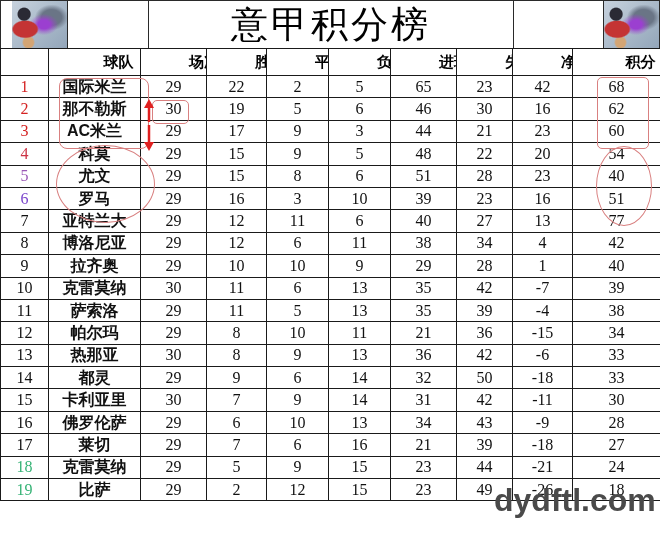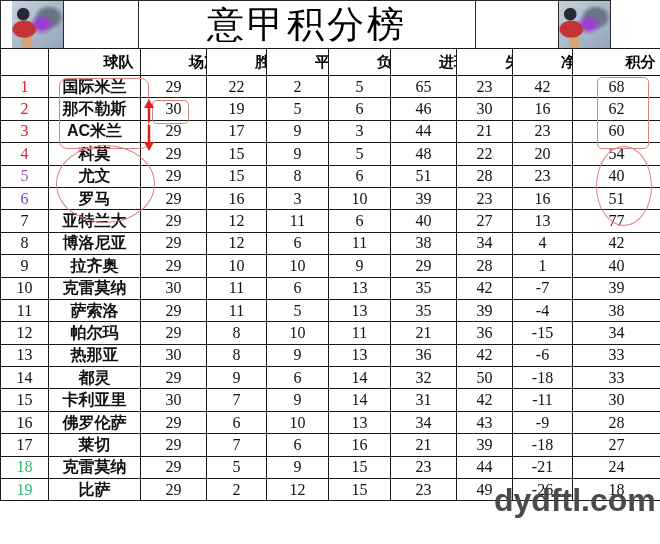--- a/index.html
+++ b/index.html
@@ -1,19 +1,19 @@
 <!DOCTYPE html>
 <html><head>
 <meta charset="utf-8">
 <style>
   html,body{margin:0;padding:0;background:#fff;}
   .page{position:relative;width:660px;height:544px;background:#fff;overflow:hidden;
         font-family:"Liberation Serif","DejaVu Serif",serif;}
   
-  .title-band{display:flex;width:611px;height:48px;box-sizing:border-box;
+  .title-band{display:flex;width:660px;height:48px;box-sizing:border-box;
               border:1px solid #2a2a2a;border-bottom:none;padding-left:11px;}
   .mascot{width:57px;height:100%;box-sizing:border-box;border-right:1px solid #2a2a2a;
     background:
       radial-gradient(circle at 22% 28%, #2a2a34 0 11%, transparent 13%),
       radial-gradient(ellipse at 24% 60%, #c43434 0 20%, transparent 23%),
       radial-gradient(ellipse at 30% 88%, #d4a574 0 9%, transparent 12%),
       radial-gradient(ellipse at 58% 50%, #9b3fd0 0 13%, rgba(155,63,208,.45) 22%, transparent 32%),
       radial-gradient(ellipse at 72% 35%, #6a7586 0 18%, transparent 30%),
       linear-gradient(135deg,#c7d2de 0%,#aebdcc 45%,#93a6ba 100%);}
   .mascot.right{border-right:none;border-left:1px solid #2a2a2a;}

